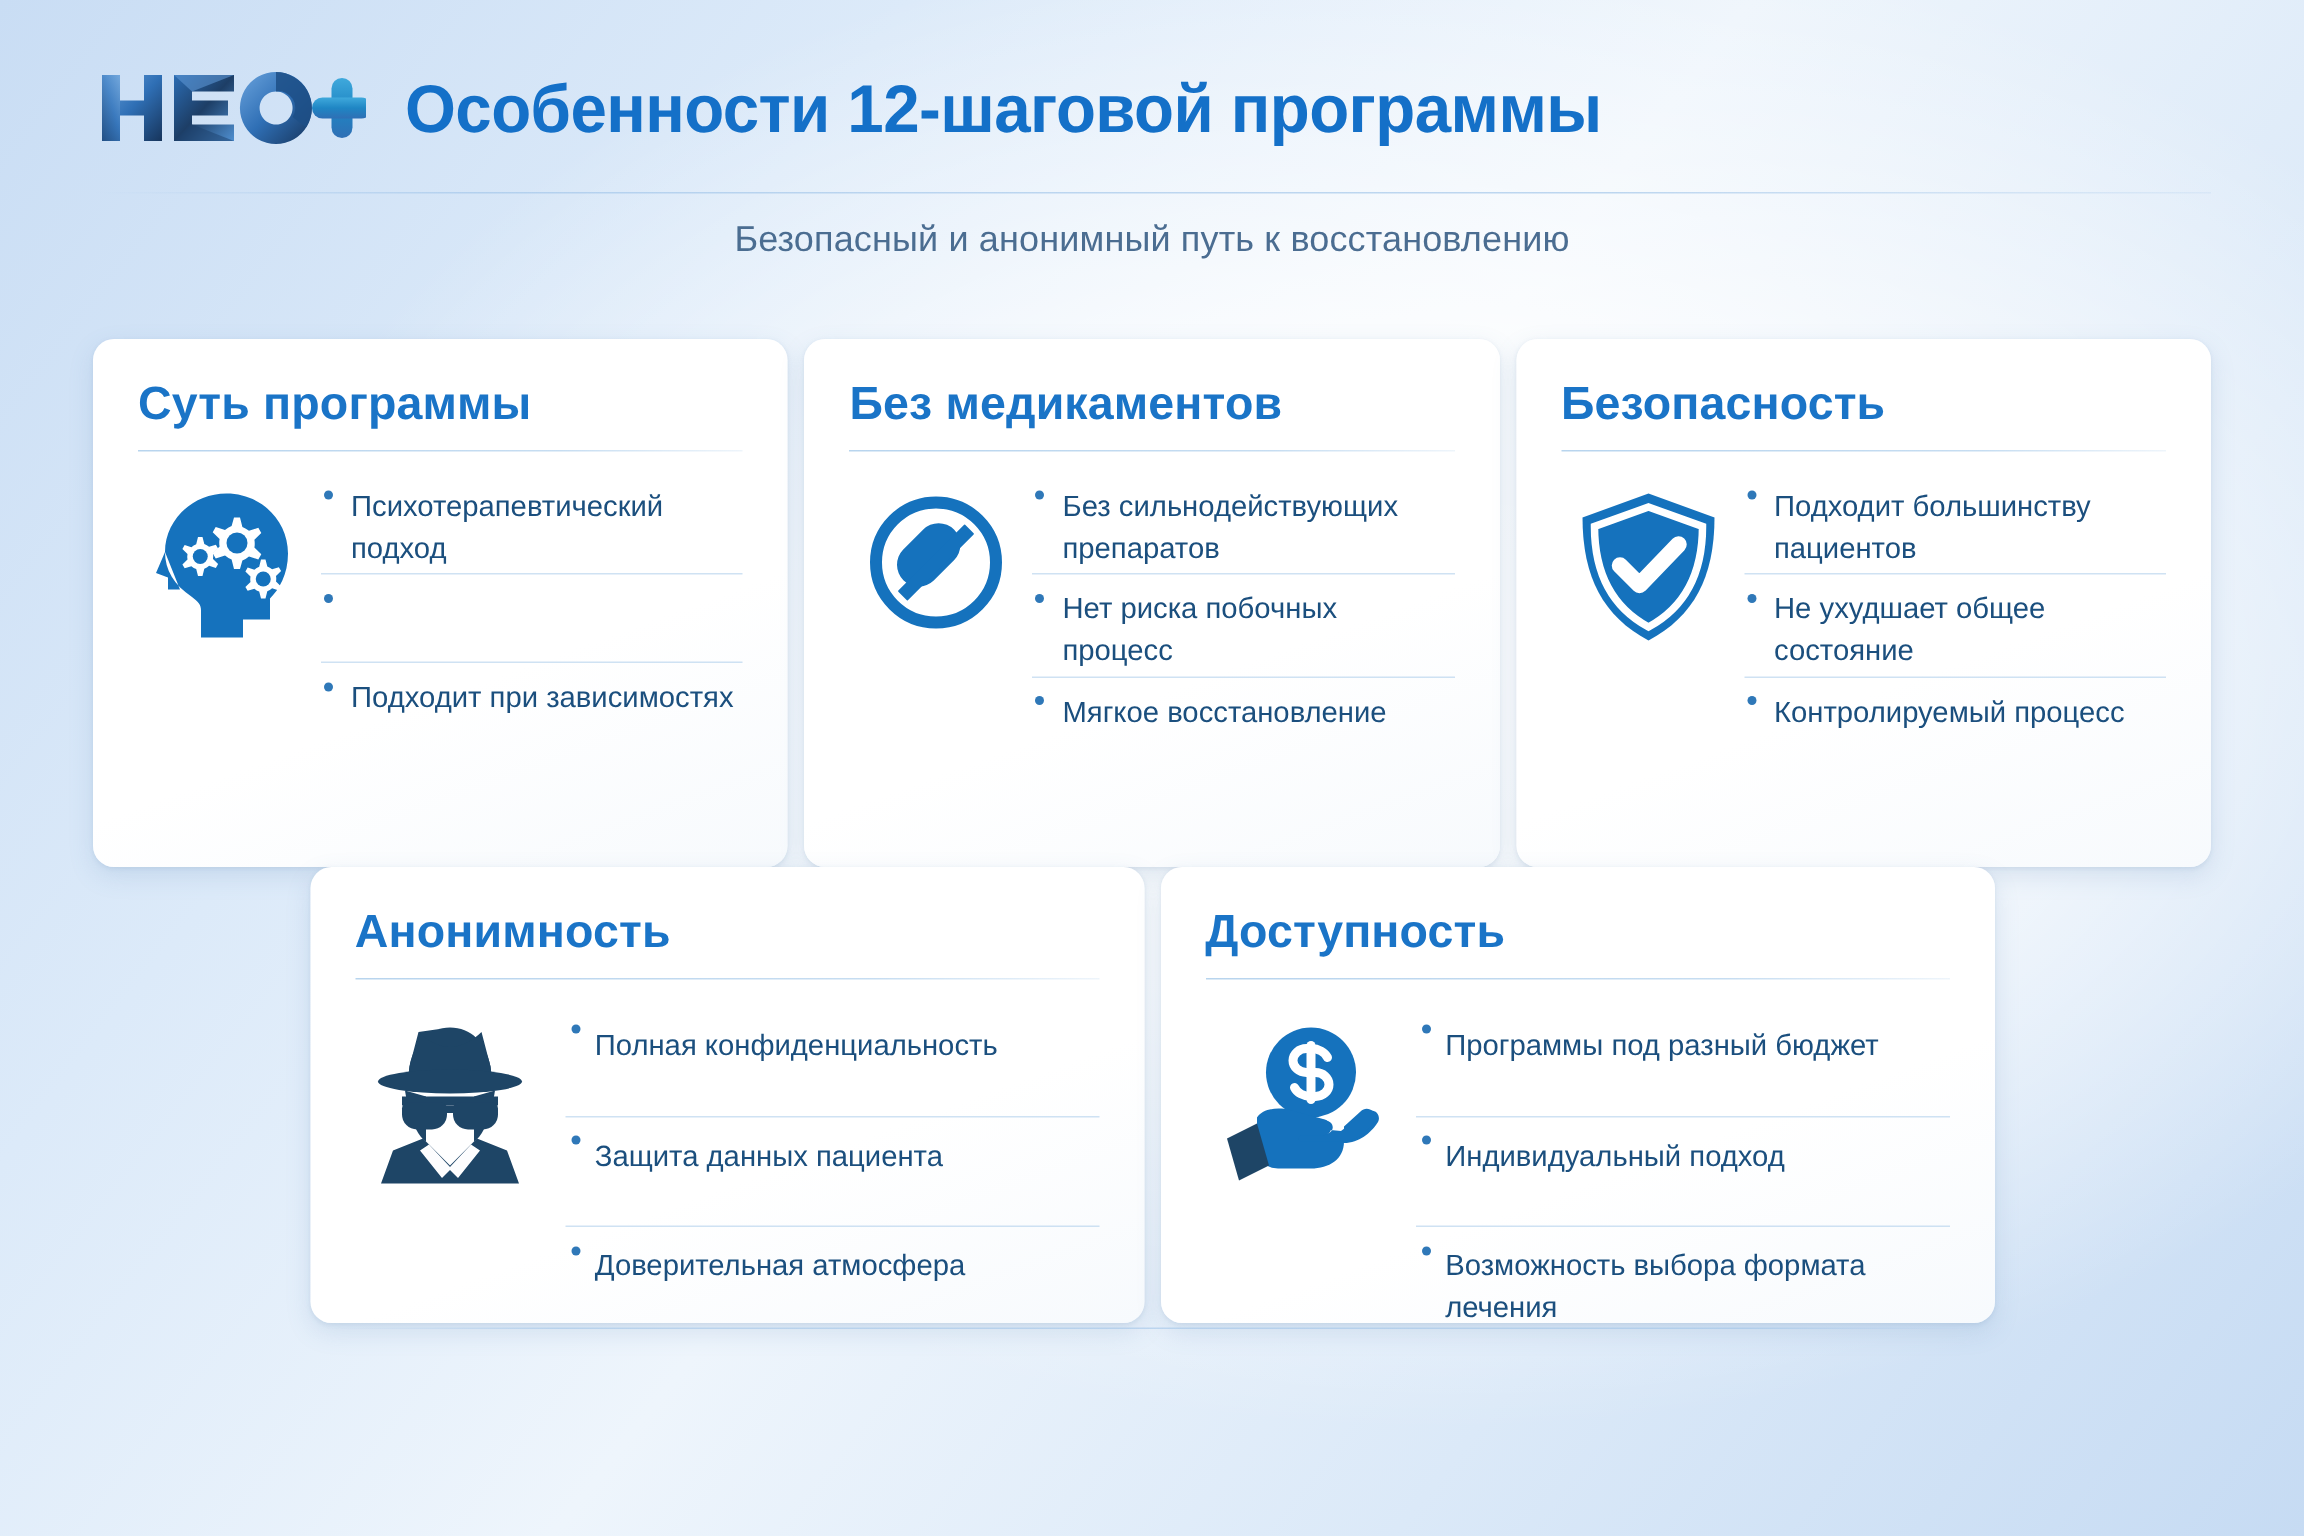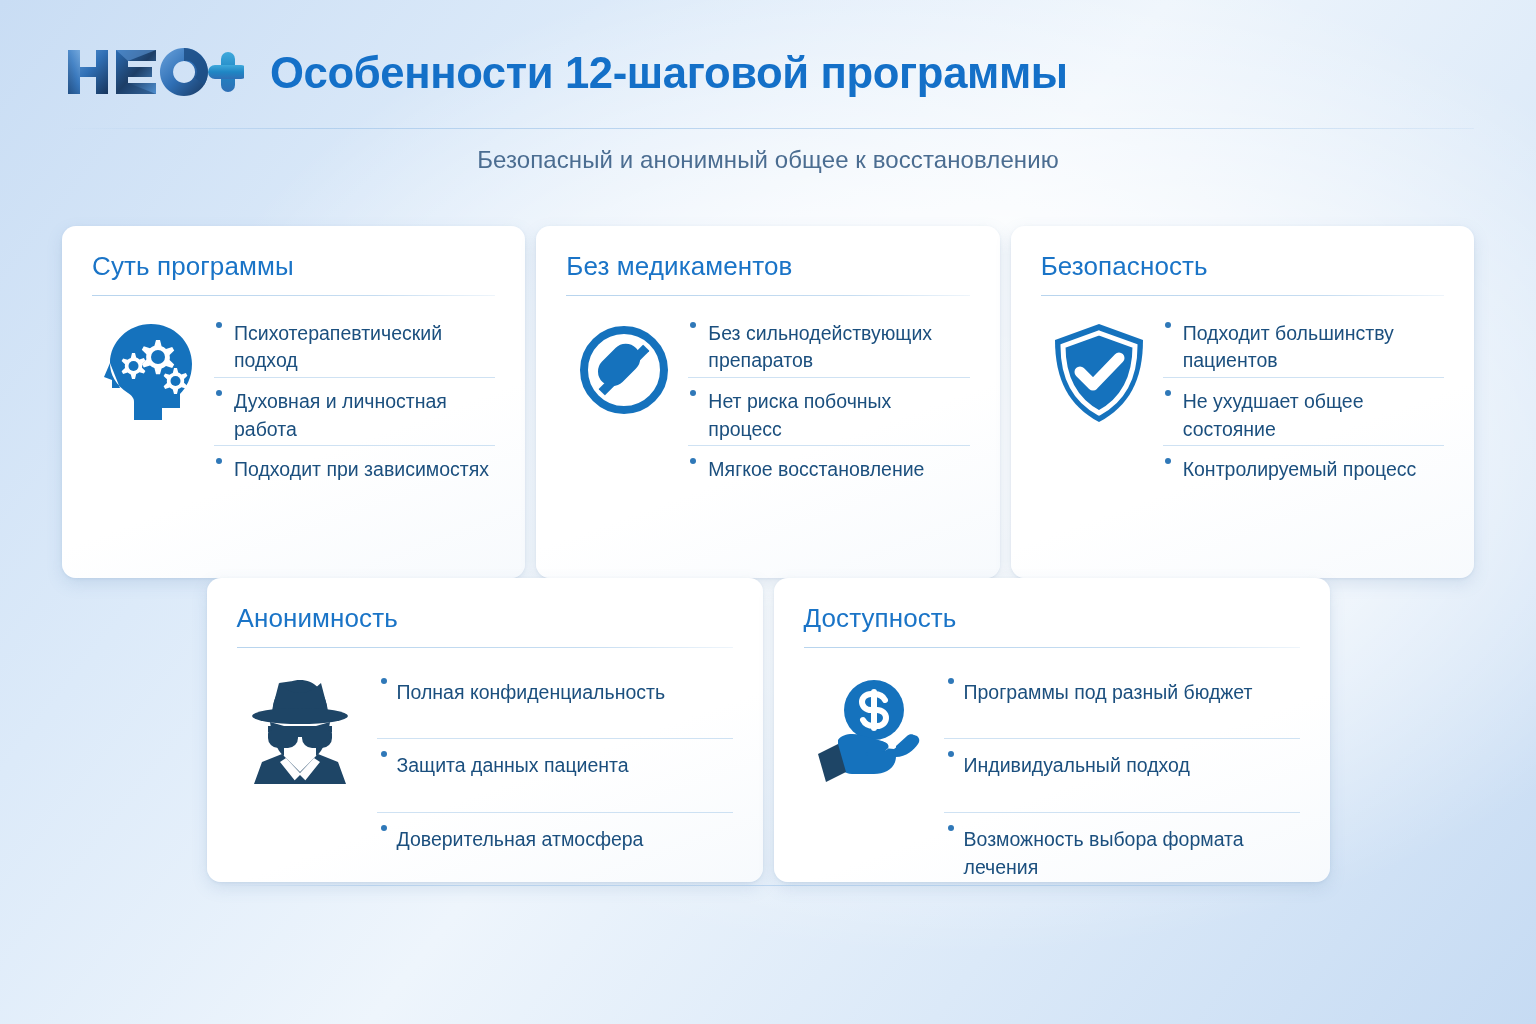--- a/index.html
+++ b/index.html
@@ -89,22 +89,22 @@
     border-radius: 14px;
     box-shadow: 0 6px 16px rgba(90,130,175,0.17), 0 1px 3px rgba(90,130,175,0.12);
     padding: 26px 30px 20px 30px;
     position: relative;
   }
 
   .card-top { width: 464px; height: 352px; }
   .card-bottom { width: 556px; height: 304px; }
 
   .card-title {
-    font-size: 26px;
-    font-weight: normal;
+    font-size: 31px;
+    font-weight: bold;
     color: #1a74c7;
     letter-spacing: 0.1px;
     line-height: 1.1;
   }
 
   .card-rule {
     margin-top: 14px;
     height: 1px;
     background: linear-gradient(90deg, rgba(160,198,232,0.75) 0%, rgba(160,198,232,0.6) 70%, rgba(160,198,232,0.18) 100%);
   }
@@ -212,21 +212,21 @@
         <path d="M118 4 a24 24 0 0 1 20 37 l-9 -7 a11 11 0 0 0 -11 -17 Z" fill="#1d4f86" opacity="0.85"></path>
 
         <rect x="155" y="8" width="14" height="40" rx="7" fill="url(#lgD)"></rect>
         <rect x="142" y="21" width="40" height="14" rx="7" fill="url(#lgD)"></rect>
       </svg>
     </span>
     <div class="page-title">Особенности 12-шаговой программы</div>
   </div>
 
   <div class="header-rule"></div>
-  <div class="subtitle">Безопасный и анонимный общее к восстановлению</div>
+  <div class="subtitle">Безопасный и анонимный путь к восстановлению</div>
 </div>
 
 <div class="row row-top">
 
   <div class="card card-top">
     <div class="card-title">Суть программы</div>
     <div class="card-rule"></div>
     <div class="card-body">
       <div class="icon-wrap icon-top">
         <svg width="92" height="100" viewBox="0 0 92 100" aria-hidden="true">
@@ -237,21 +237,21 @@
             <circle cx="54" cy="35" r="7" fill="#1572bd"></circle>
             <path d="M28 31 l3 0 1.2 4.6 a10 10 0 0 1 3.2 1.9 l4.5-1.4 1.5 2.6 -3.4 3.3 a10 10 0 0 1 0 3.7 l3.4 3.3 -1.5 2.6 -4.5-1.4 a10 10 0 0 1 -3.2 1.9 L31 57 l-3 0 -1.2-4.6 a10 10 0 0 1 -3.2-1.9 l-4.5 1.4 -1.5-2.6 3.4-3.3 a10 10 0 0 1 0-3.7 l-3.4-3.3 1.5-2.6 4.5 1.4 a10 10 0 0 1 3.2-1.9 Z"></path>
             <circle cx="29.5" cy="44" r="5" fill="#1572bd"></circle>
             <path d="M70 46 l3 0 1.2 4.6 a10 10 0 0 1 3.2 1.9 l4.5-1.4 1.5 2.6 -3.4 3.3 a10 10 0 0 1 0 3.7 l3.4 3.3 -1.5 2.6 -4.5-1.4 a10 10 0 0 1 -3.2 1.9 L73 72 l-3 0 -1.2-4.6 a10 10 0 0 1 -3.2-1.9 l-4.5 1.4 -1.5-2.6 3.4-3.3 a10 10 0 0 1 0-3.7 l-3.4-3.3 1.5-2.6 4.5 1.4 a10 10 0 0 1 3.2-1.9 Z"></path>
             <circle cx="71.5" cy="59" r="5" fill="#1572bd"></circle>
           </g>
         </svg>
       </div>
       <ul class="bullets">
         <li class="bullet"><span class="dot"></span><span>Психотерапевтический подход</span></li>
-        <li class="bullet"><span class="dot"></span><span>Духовная и личностная работа</span></li>
+        <li class="bullet"><span class="dot"></span></li>
         <li class="bullet"><span class="dot"></span><span>Подходит при зависимостях</span></li>
       </ul>
     </div>
   </div>
 
   <div class="card card-top">
     <div class="card-title">Без медикаментов</div>
     <div class="card-rule"></div>
     <div class="card-body">
       <div class="icon-wrap icon-top">

